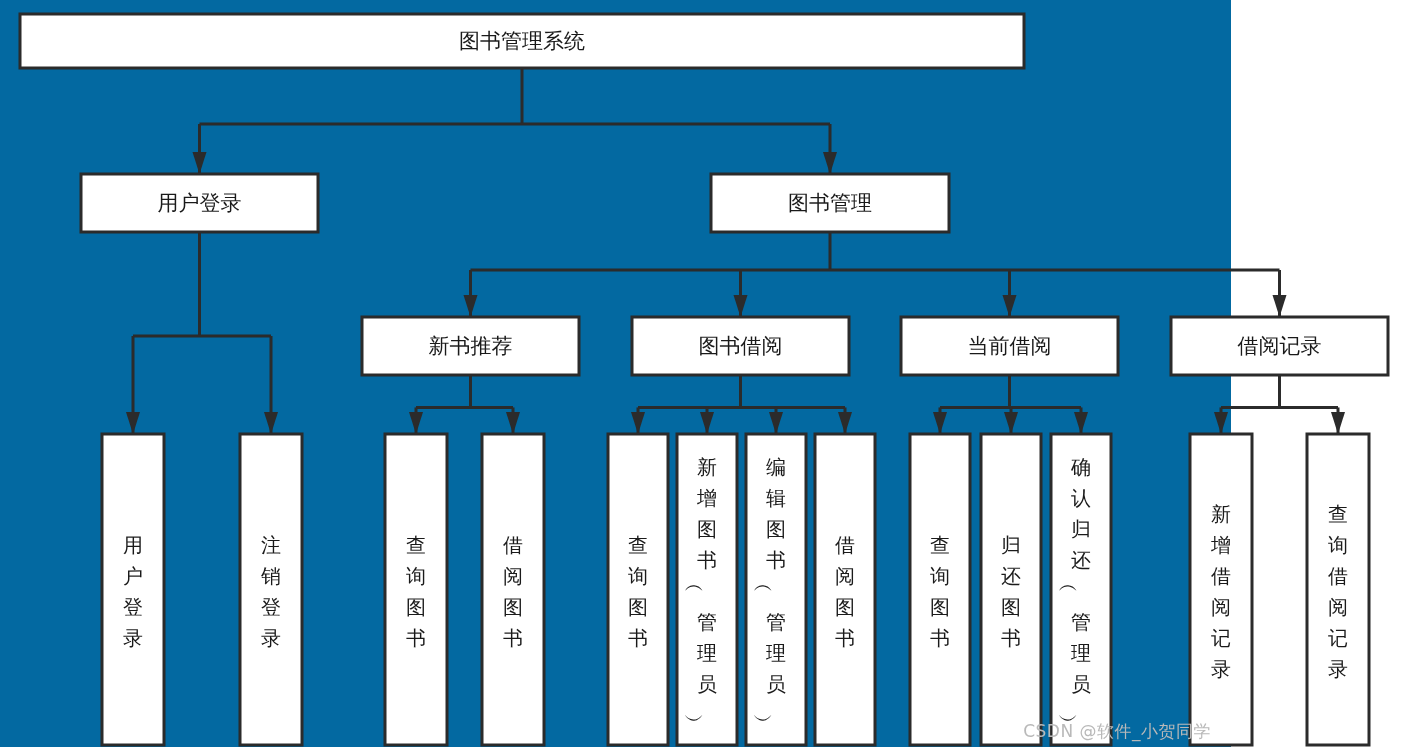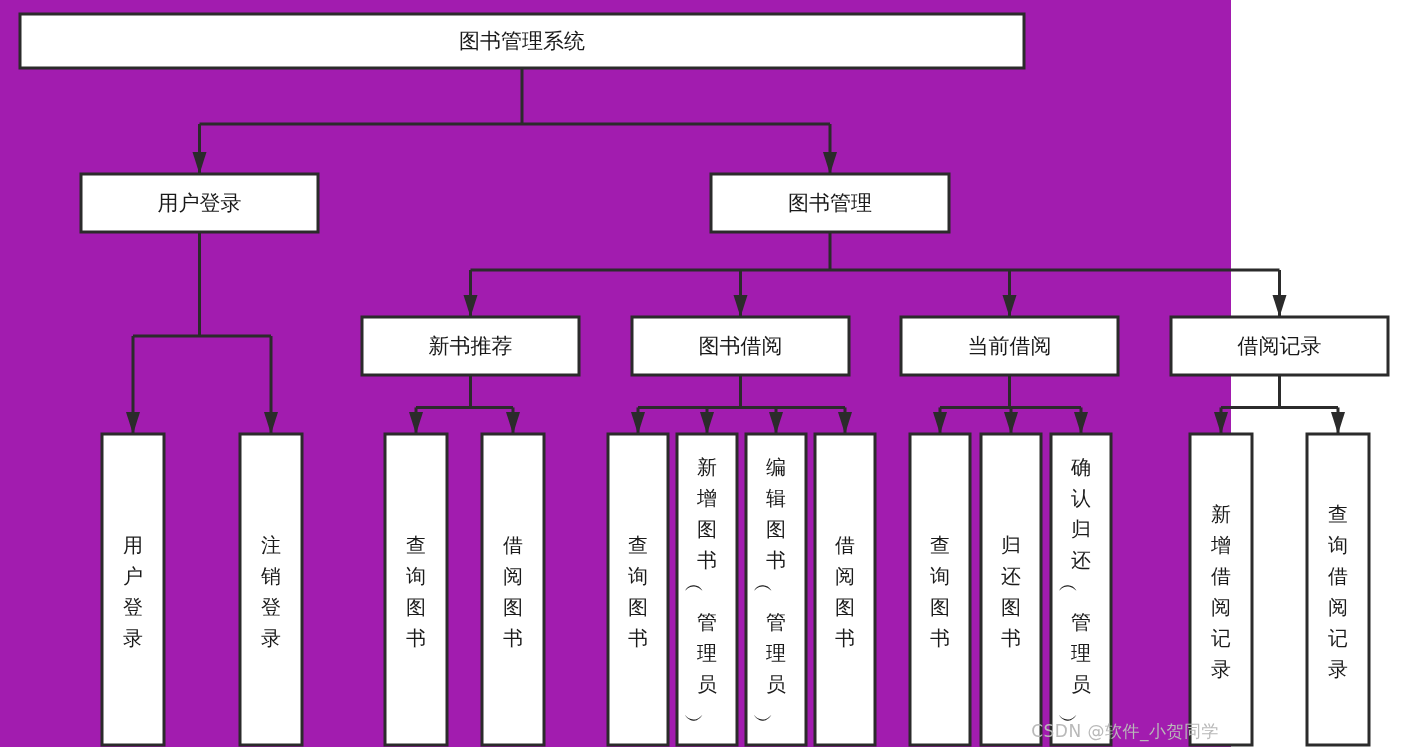--- a/index.html
+++ b/index.html
@@ -10,21 +10,21 @@
   body {
     width: 1405px;
     height: 747px;
     font-family: "DejaVu Sans", "Liberation Sans", sans-serif;
     overflow: hidden;
   }
   #diagram-root {
     position: relative;
     width: 1231px;
     height: 747px;
-    background: #a21caf;
+    background: #0369a1;
   }
   svg.diagram-canvas {
     position: absolute;
     left: 0;
     top: 0;
     width: 1405px;
     height: 747px;
     display: block;
   }
   .node-box {
@@ -49,21 +49,21 @@
     stroke: #2b2b2b;
     stroke-width: 3;
     fill: none;
   }
   .arrow-head {
     fill: #2b2b2b;
     stroke: none;
   }
   .watermark-text {
     position: absolute;
-    right: 12px;
+    right: 20px;
     bottom: 4px;
     font-family: "DejaVu Sans", "Liberation Sans", sans-serif;
     font-size: 17px;
     color: #b9b9b9;
     white-space: nowrap;
     letter-spacing: 0.5px;
   }
 </style>
 </head>
 <body>

